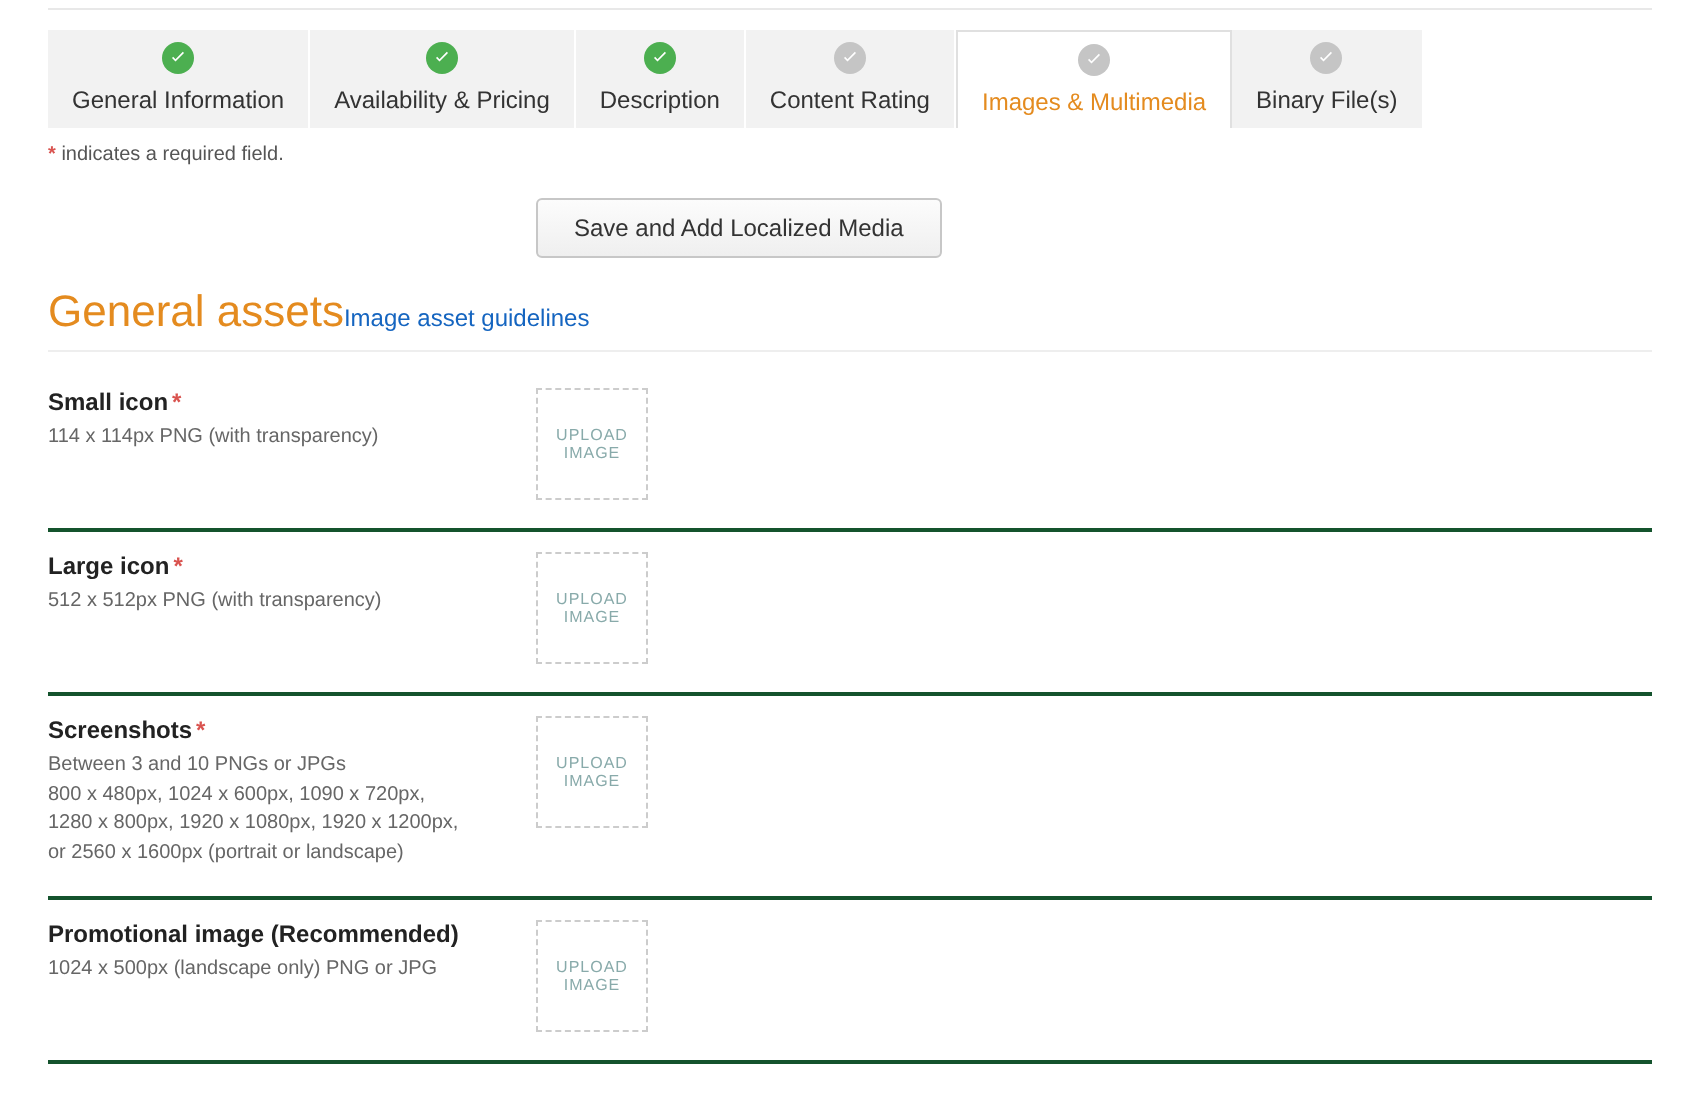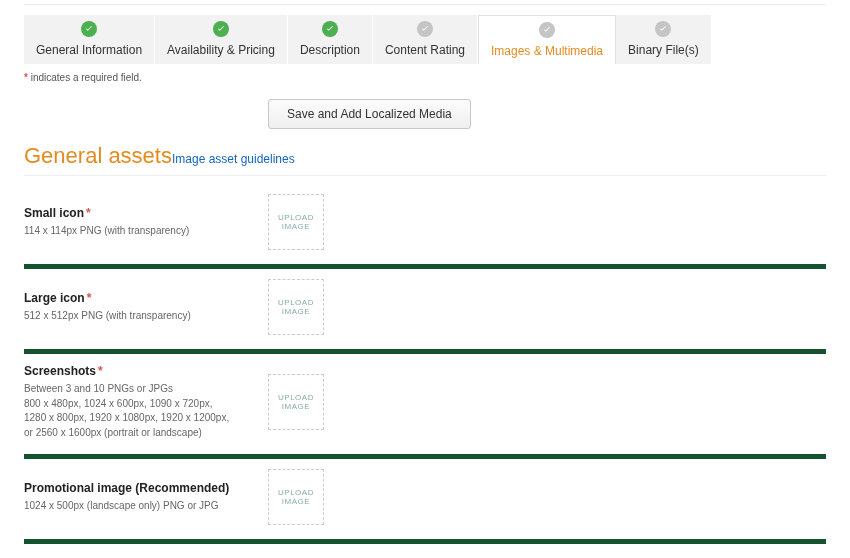--- a/index.html
+++ b/index.html
@@ -28,21 +28,21 @@
     background: linear-gradient(#fcfcfc, #efefef);
     border: 1px solid #c7c7c7; border-radius: 3px;
     padding: 7px 18px; font-size: 12px; color: #333; cursor: pointer;
   }
   .lang-row { margin-bottom: 18px; }
   .lang-label { width: 244px; font-size: 12px; color: #333; }
   .lang-value { font-size: 12px; color: #555; font-family: "Courier New", monospace; letter-spacing: 0.3px; }
   .section-head { display: flex; align-items: baseline; justify-content: flex-start; border-bottom: 1px solid #eee; padding-bottom: 6px; margin-bottom: 8px; }
   .section-title { font-size: 22px; color: #e48b1f; font-weight: 400; }
   .guidelines-link { font-size: 12px; color: #1565c0; cursor: pointer; }
-  .asset-block { display: flex; border-bottom: 5px solid #14532d; padding: 10px 0 14px; align-items: center; }
+  .asset-block { display: flex; border-bottom: 2px solid #14532d; padding: 10px 0 14px; }
   .asset-info { width: 244px; padding-right: 18px; }
   .asset-title { font-size: 12px; font-weight: bold; color: #222; margin-bottom: 4px; }
   .asset-title .star { color: #d9534f; margin-left: 2px; }
   .asset-desc { font-size: 10px; color: #666; line-height: 1.45; }
   .asset-desc .line { display: block; }
   .uploader {
     width: 56px; height: 56px; border: 1px dashed #ccc;
     display: flex; flex-direction: column; align-items: center; justify-content: center;
     font-size: 8px; color: #8aa; letter-spacing: 0.5px; cursor: pointer; text-align: center;
   }

